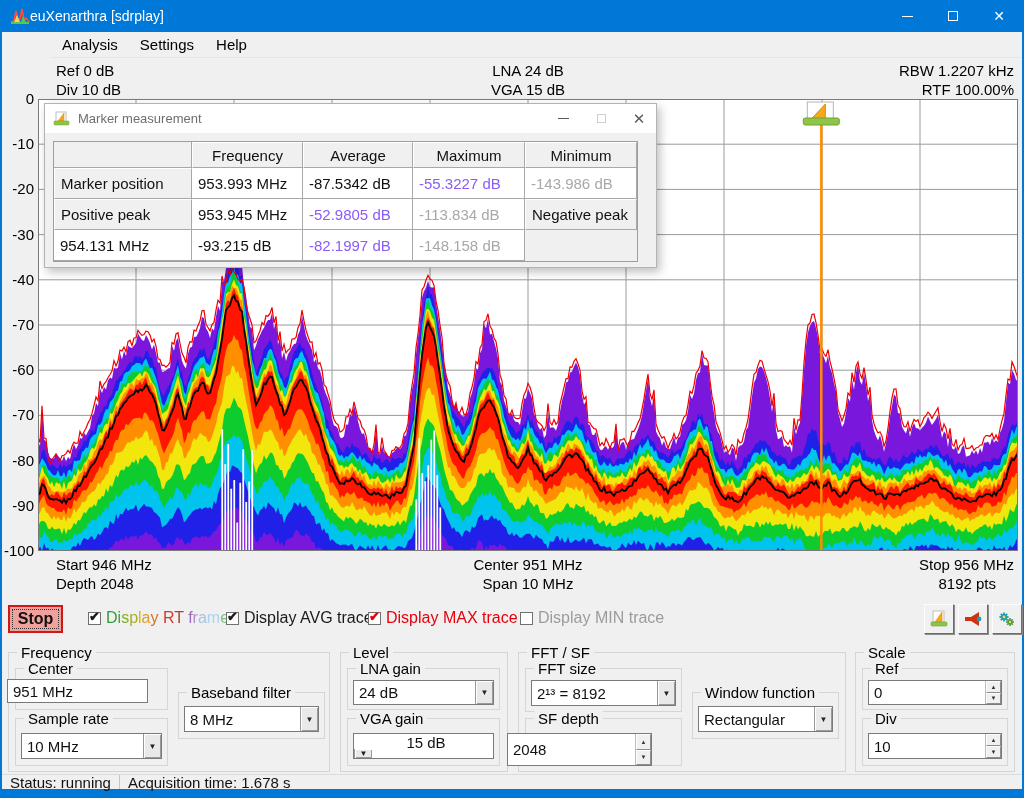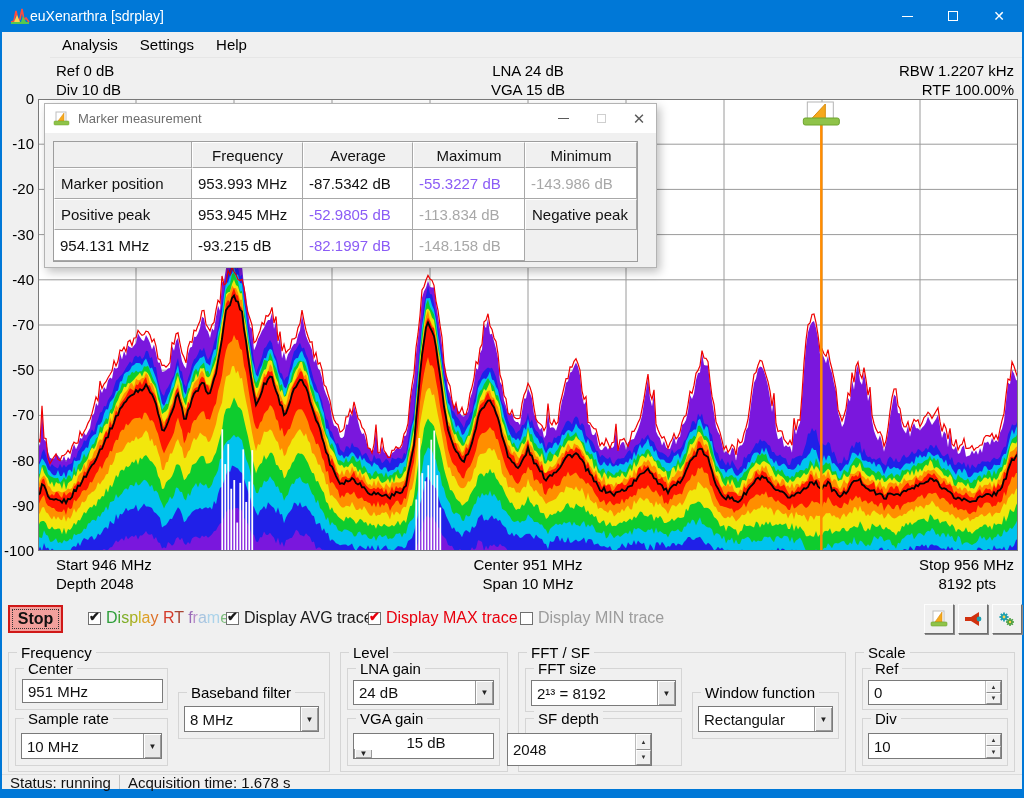--- a/index.html
+++ b/index.html
@@ -123,21 +123,21 @@
 <div class="abs readout r-right" style="top:62px;">RBW 1.2207 kHz</div>
 <div class="abs readout r-right" style="top:81px;">RTF 100.00%</div>
 
 <div id="yticks">
     <div class="ytick" style="top: 90px;">0</div>
     <div class="ytick" style="top: 135.2px;">-10</div>
     <div class="ytick" style="top: 180.4px;">-20</div>
     <div class="ytick" style="top: 225.6px;">-30</div>
     <div class="ytick" style="top: 270.8px;">-40</div>
     <div class="ytick" style="top: 316px;">-70</div>
-    <div class="ytick" style="top: 361.2px;">-50</div>
+    <div class="ytick" style="top: 361.2px;">-60</div>
     <div class="ytick" style="top: 406.4px;">-70</div>
     <div class="ytick" style="top: 451.6px;">-80</div>
     <div class="ytick" style="top: 496.8px;">-90</div>
     <div class="ytick" style="top: 542px;">-100</div>
   </div>
 
 <div id="plot-wrap" class="abs">
   <svg id="spectrum-svg" width="980" height="452" viewBox="0 0 980 452" preserveAspectRatio="none">
       <rect x="0" y="0" width="980" height="452" fill="#ffffff"></rect>
       <line x1="98" y1="0" x2="98" y2="452" stroke="#9a9a9a" stroke-width="1"></line>
@@ -311,21 +311,21 @@
       </g>
   </svg>
 </div>
 
 <div class="groupbox" style="left:8px;top:652px;width:322px;height:120px;">
   <span class="gb-label">Frequency</span>
 </div>
 <div class="groupbox" style="left:15px;top:668px;width:153px;height:42px;">
   <span class="gb-label">Center</span>
 </div>
-<div class="field" style="left:22px;top:679px;width:141px;height:24px;">
+<div class="field" style="left:7px;top:679px;width:141px;height:24px;">
   <div class="val">951 MHz</div>
 </div>
 <div class="groupbox" style="left:15px;top:718px;width:153px;height:48px;">
   <span class="gb-label">Sample rate</span>
 </div>
 <div class="field" style="left:21px;top:733px;width:141px;height:26px;">
   <div class="val">10 MHz</div>
   <div class="combo-btn">▼</div>
 </div>
 <div class="groupbox" style="left:178px;top:692px;width:147px;height:47px;">

